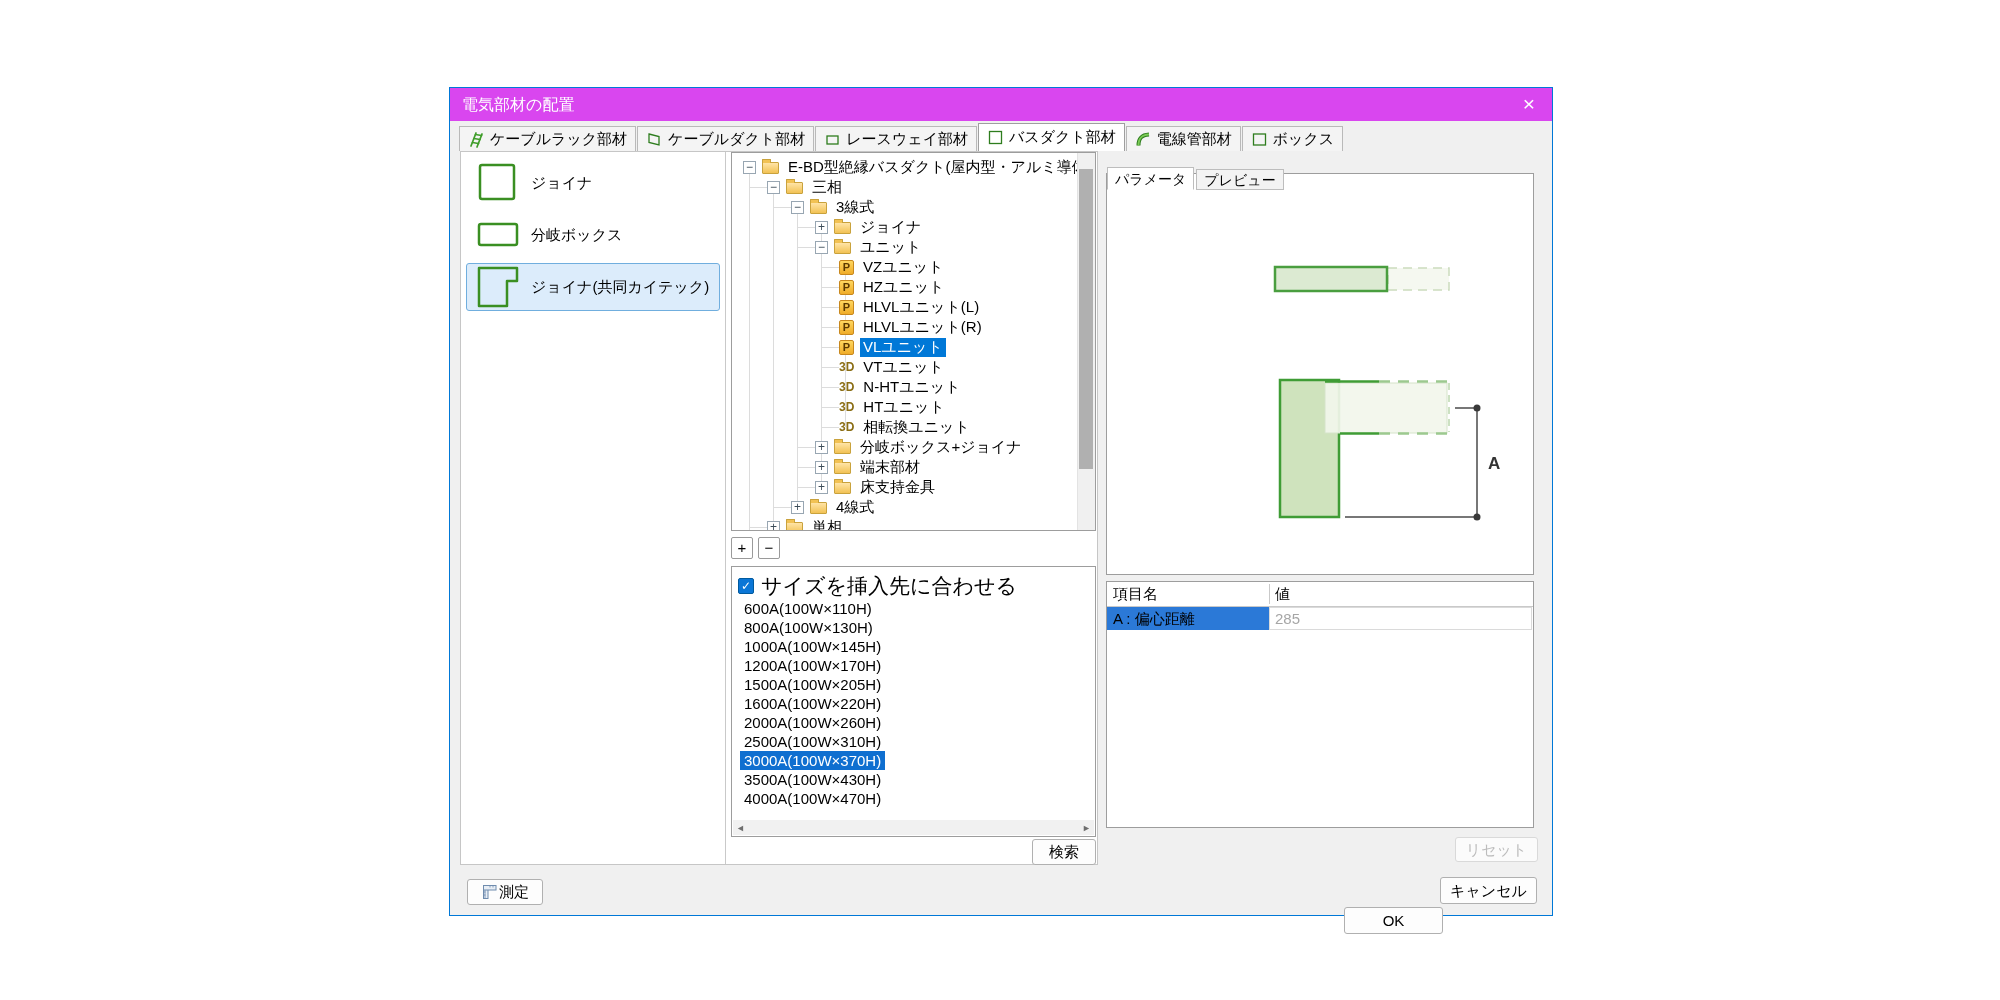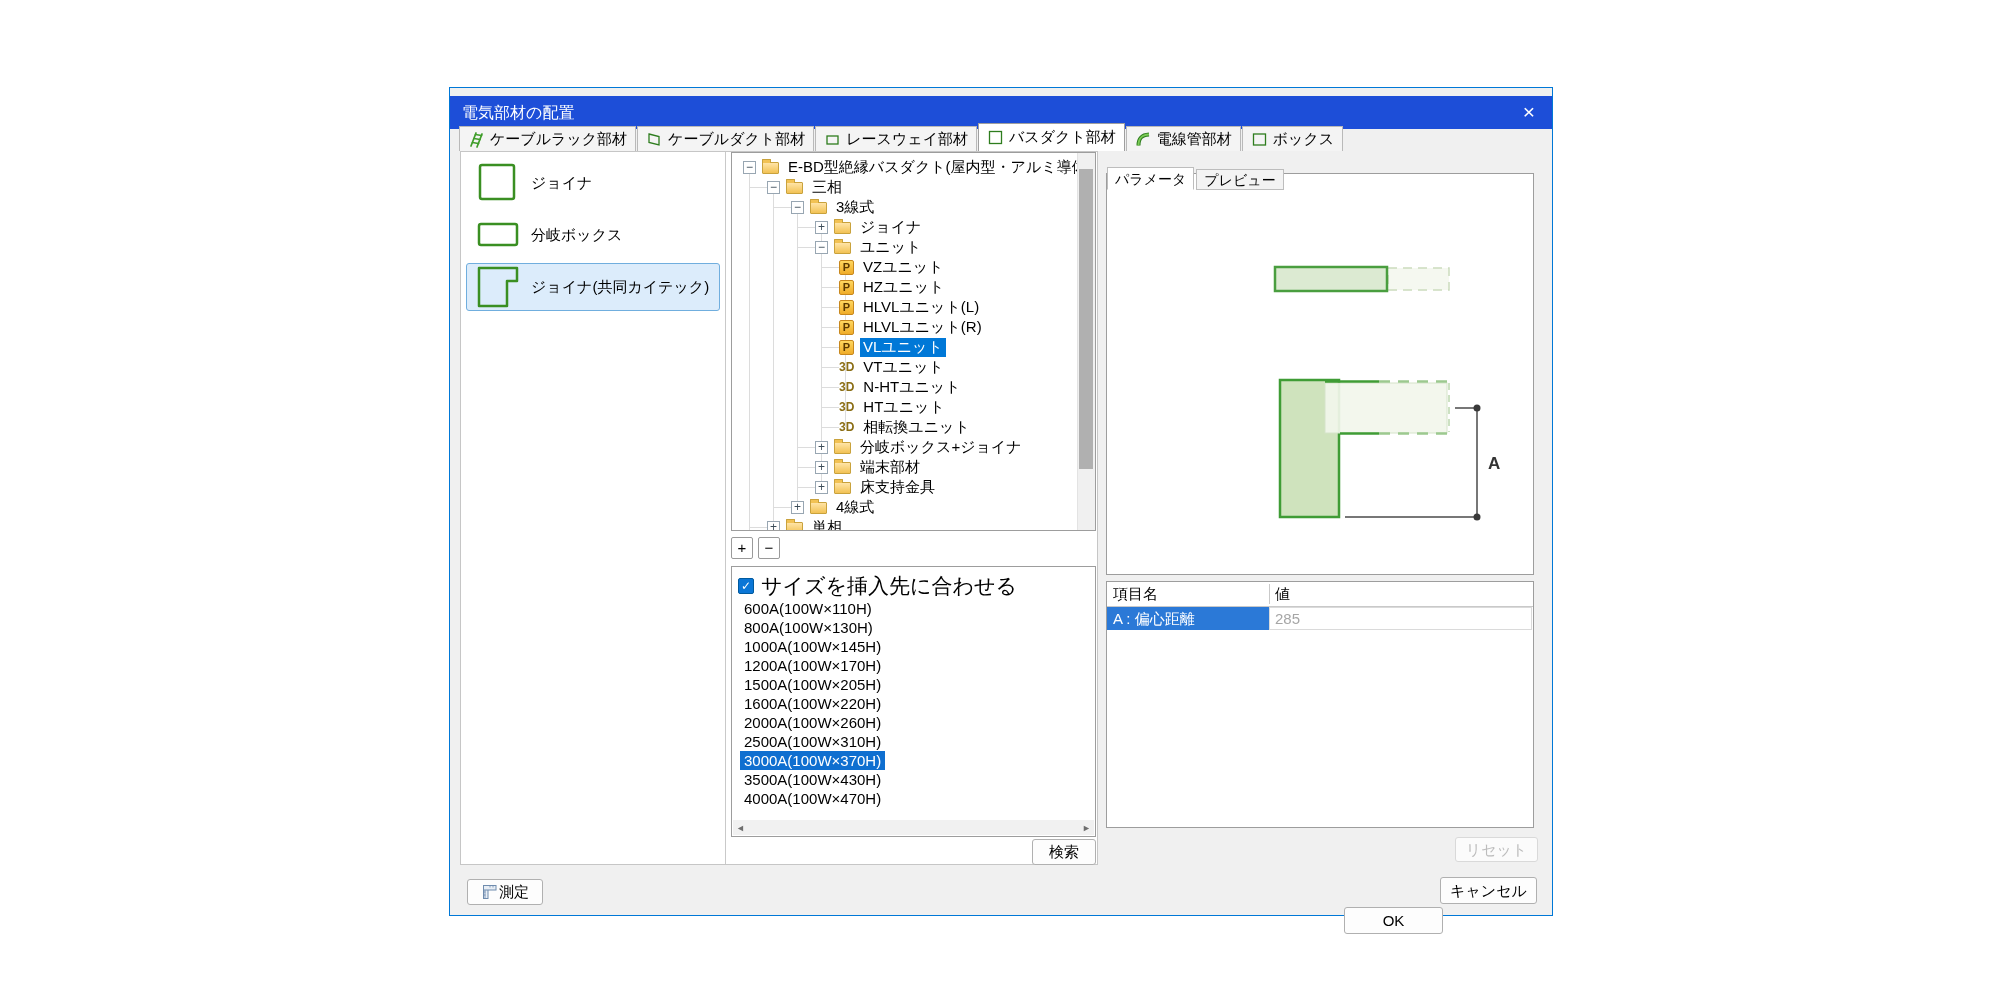--- a/index.html
+++ b/index.html
@@ -1,21 +1,21 @@
 <!DOCTYPE html>
 <html><head>
 <meta charset="utf-8">
 <style>
   html,body{margin:0;padding:0;}
   body{width:2000px;height:1000px;background:#ffffff;position:relative;overflow:hidden;
        font-family:"Liberation Sans","DejaVu Sans",sans-serif;color:#000;}
   .dialog{position:absolute;left:449px;top:87px;width:1104px;height:829px;background:#f0f0f0;
           border:1px solid #0078d7;box-sizing:border-box;}
   
-  .titlebar{position:absolute;left:0;top:0;right:0;height:33px;background:#1d4ed8;margin-top:8px;}
+  .titlebar{position:absolute;left:0;top:0;right:0;height:33px;background:#d946ef;}
   .title{position:absolute;left:12px;top:0;line-height:33px;font-size:16px;color:#fff;}
   .close{position:absolute;right:0;top:0;width:46px;height:33px;text-align:center;line-height:31px;
          font-size:21px;color:#fff;cursor:default;}
   
   .tabstrip{position:absolute;left:9px;top:35px;height:28px;display:flex;align-items:flex-end;justify-content:flex-end;}
   .tab{display:flex;align-items:center;gap:5px;height:25px;padding:0 8px;background:#f4f4f4;
        border:1px solid #b9b9b9;border-bottom:none;font-size:15px;margin-right:1px;box-sizing:border-box;white-space:nowrap;}
   .tab.active{height:28px;background:#fff;border-color:#9f9f9f;position:relative;z-index:2;}
   .tabicon{width:17px;height:17px;display:inline-flex;}
   
@@ -77,21 +77,21 @@
   .preview-box{position:absolute;left:656px;top:85px;width:428px;height:402px;background:#fff;
                border:1px solid #9d9d9d;box-sizing:border-box;}
   .param-table{position:absolute;left:656px;top:493px;width:428px;height:247px;background:#fff;
                border:1px solid #9d9d9d;box-sizing:border-box;}
   .pt-h{position:absolute;top:0;height:24px;line-height:24px;font-size:15px;}
   .pt-hsep{position:absolute;left:0;right:0;top:24px;height:1px;background:#c9c9c9;}
   .pt-vsep{position:absolute;left:162px;top:2px;width:1px;height:20px;background:#c9c9c9;}
   .pt-row{position:absolute;left:0;top:25px;height:23px;right:0;}
   .pt-name{position:absolute;left:0;top:0;width:162px;height:23px;line-height:23px;padding-left:6px;
            font-size:15px;box-sizing:border-box;}
-  .pt-row.selected .pt-name{background:#2b79d7;color:#ffffff;}
+  .pt-row.selected .pt-name{background:#2b79d7;color:#000000;}
   .pt-value{position:absolute;left:162px;right:1px;top:0;height:23px;line-height:21px;border:1px solid #dadada;
             color:#a6a6a6;padding-left:5px;font-size:15px;box-sizing:border-box;background:#fff;}
   .footer-btn{display:flex;align-items:center;justify-content:center;gap:2px;}
 </style>
 </head>
 <body>
 
 <div class="dialog">
 
   <div class="titlebar">

